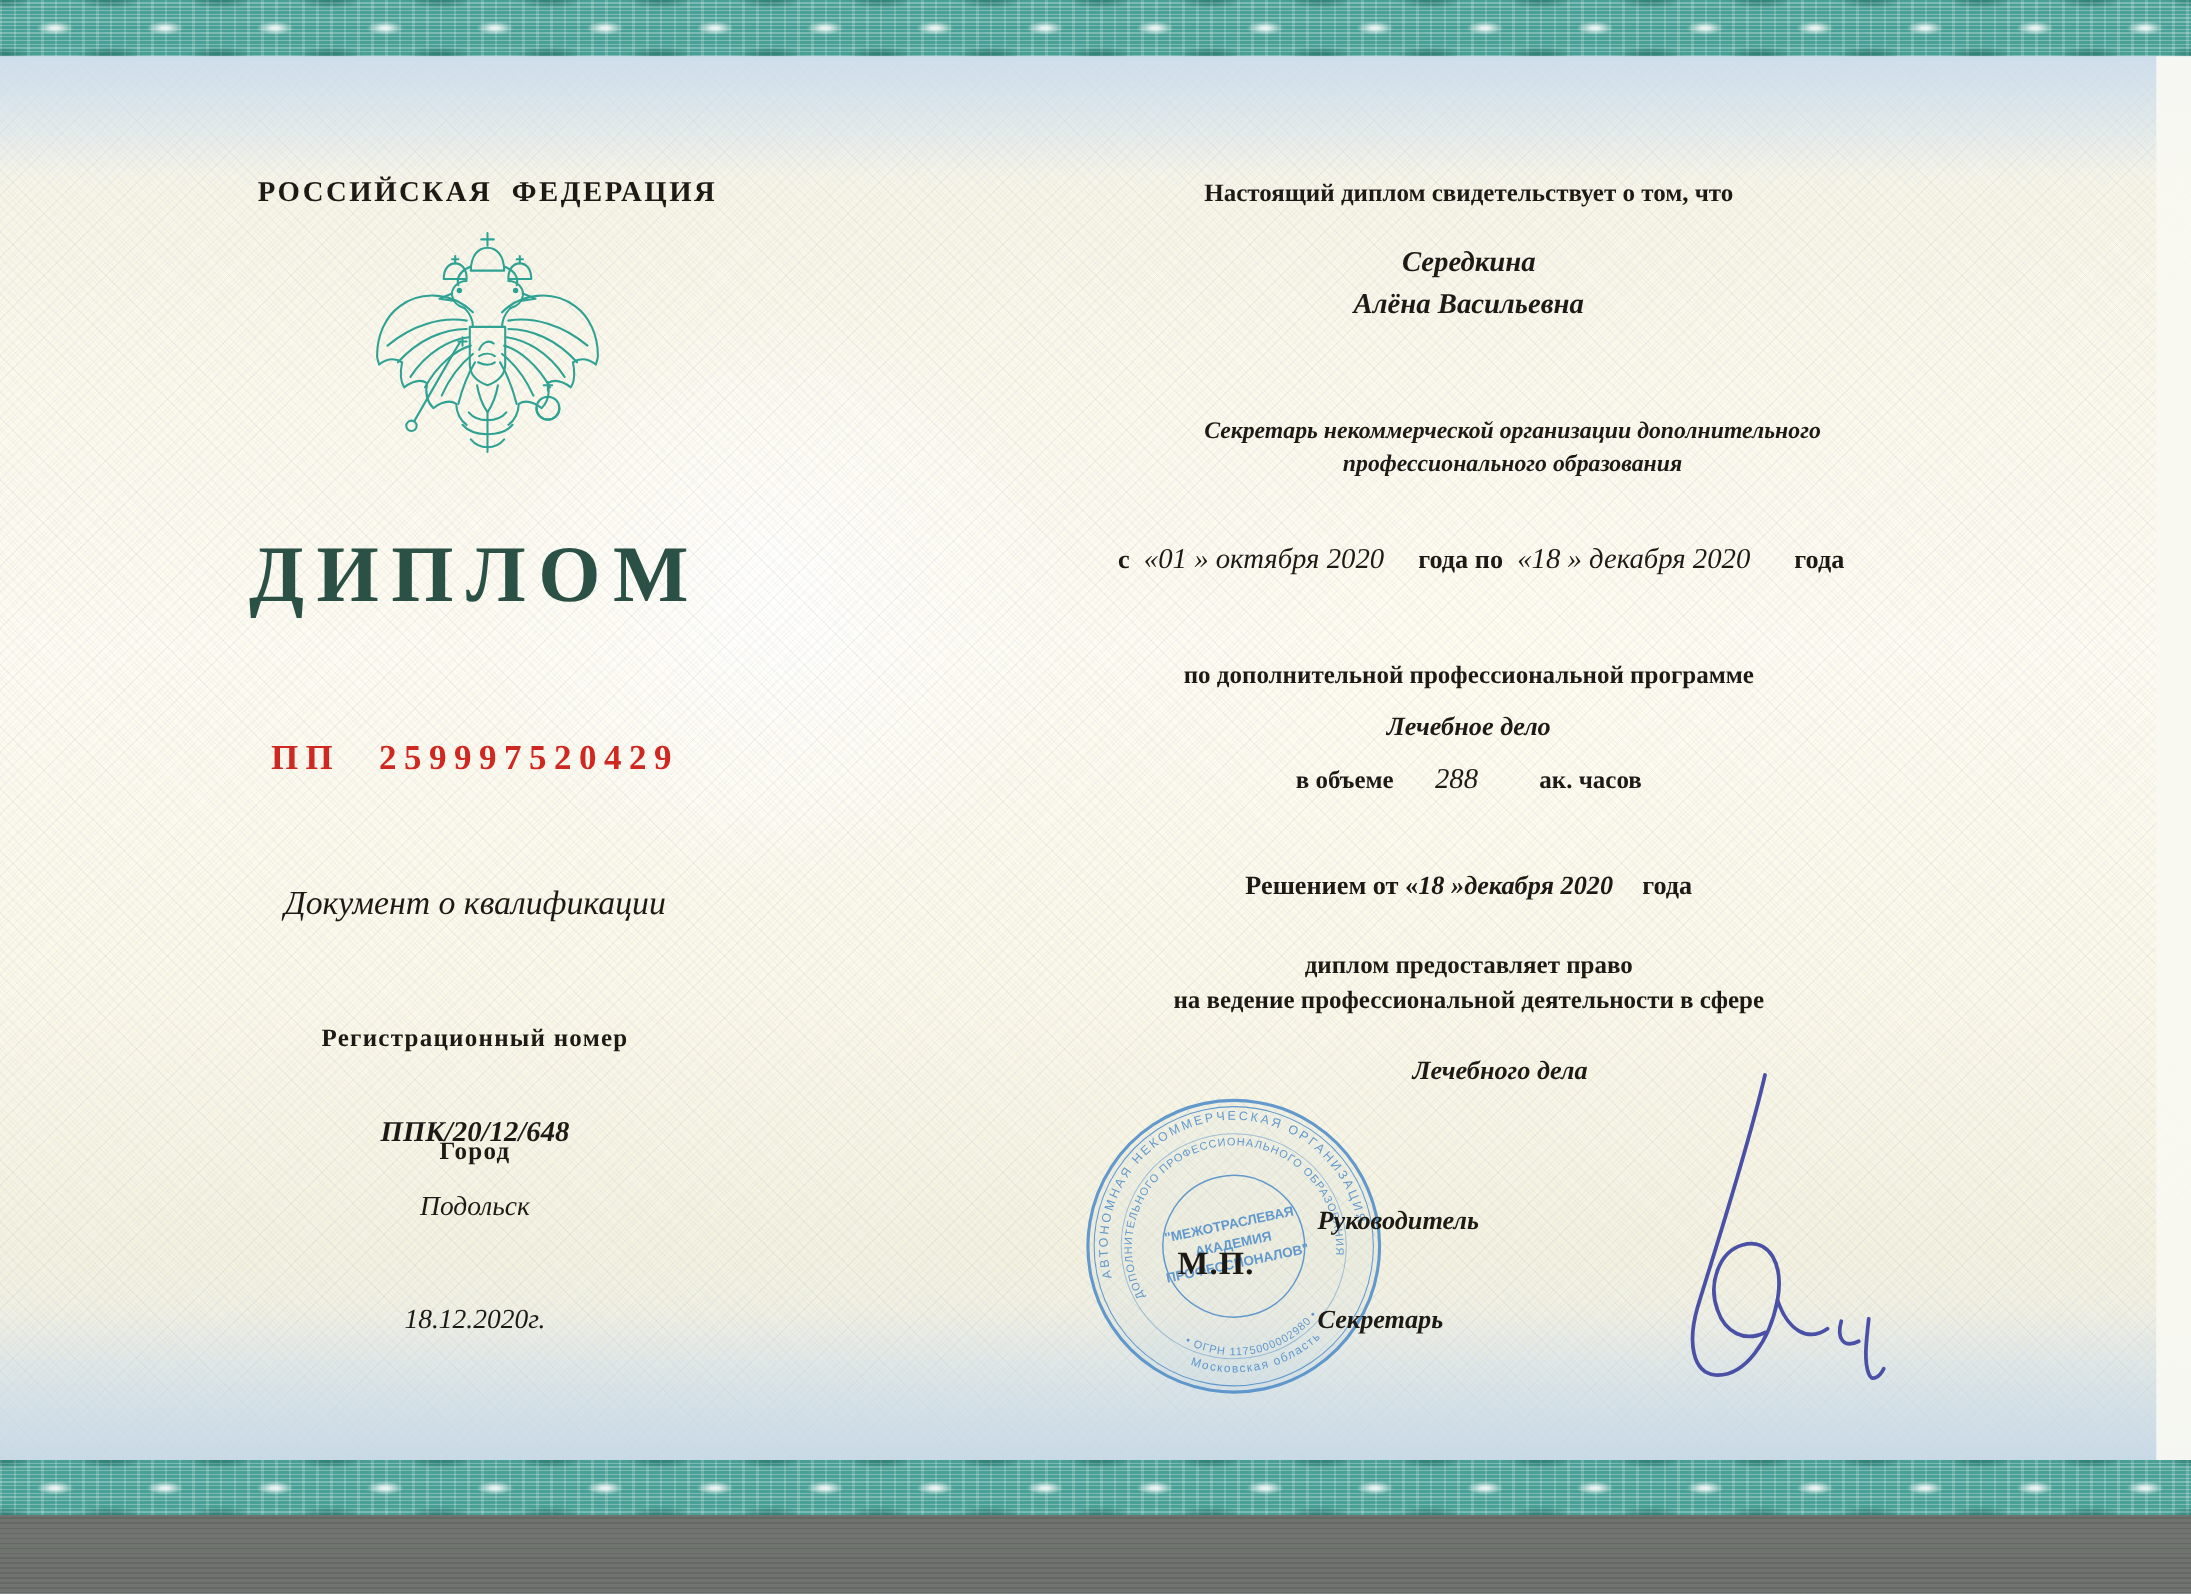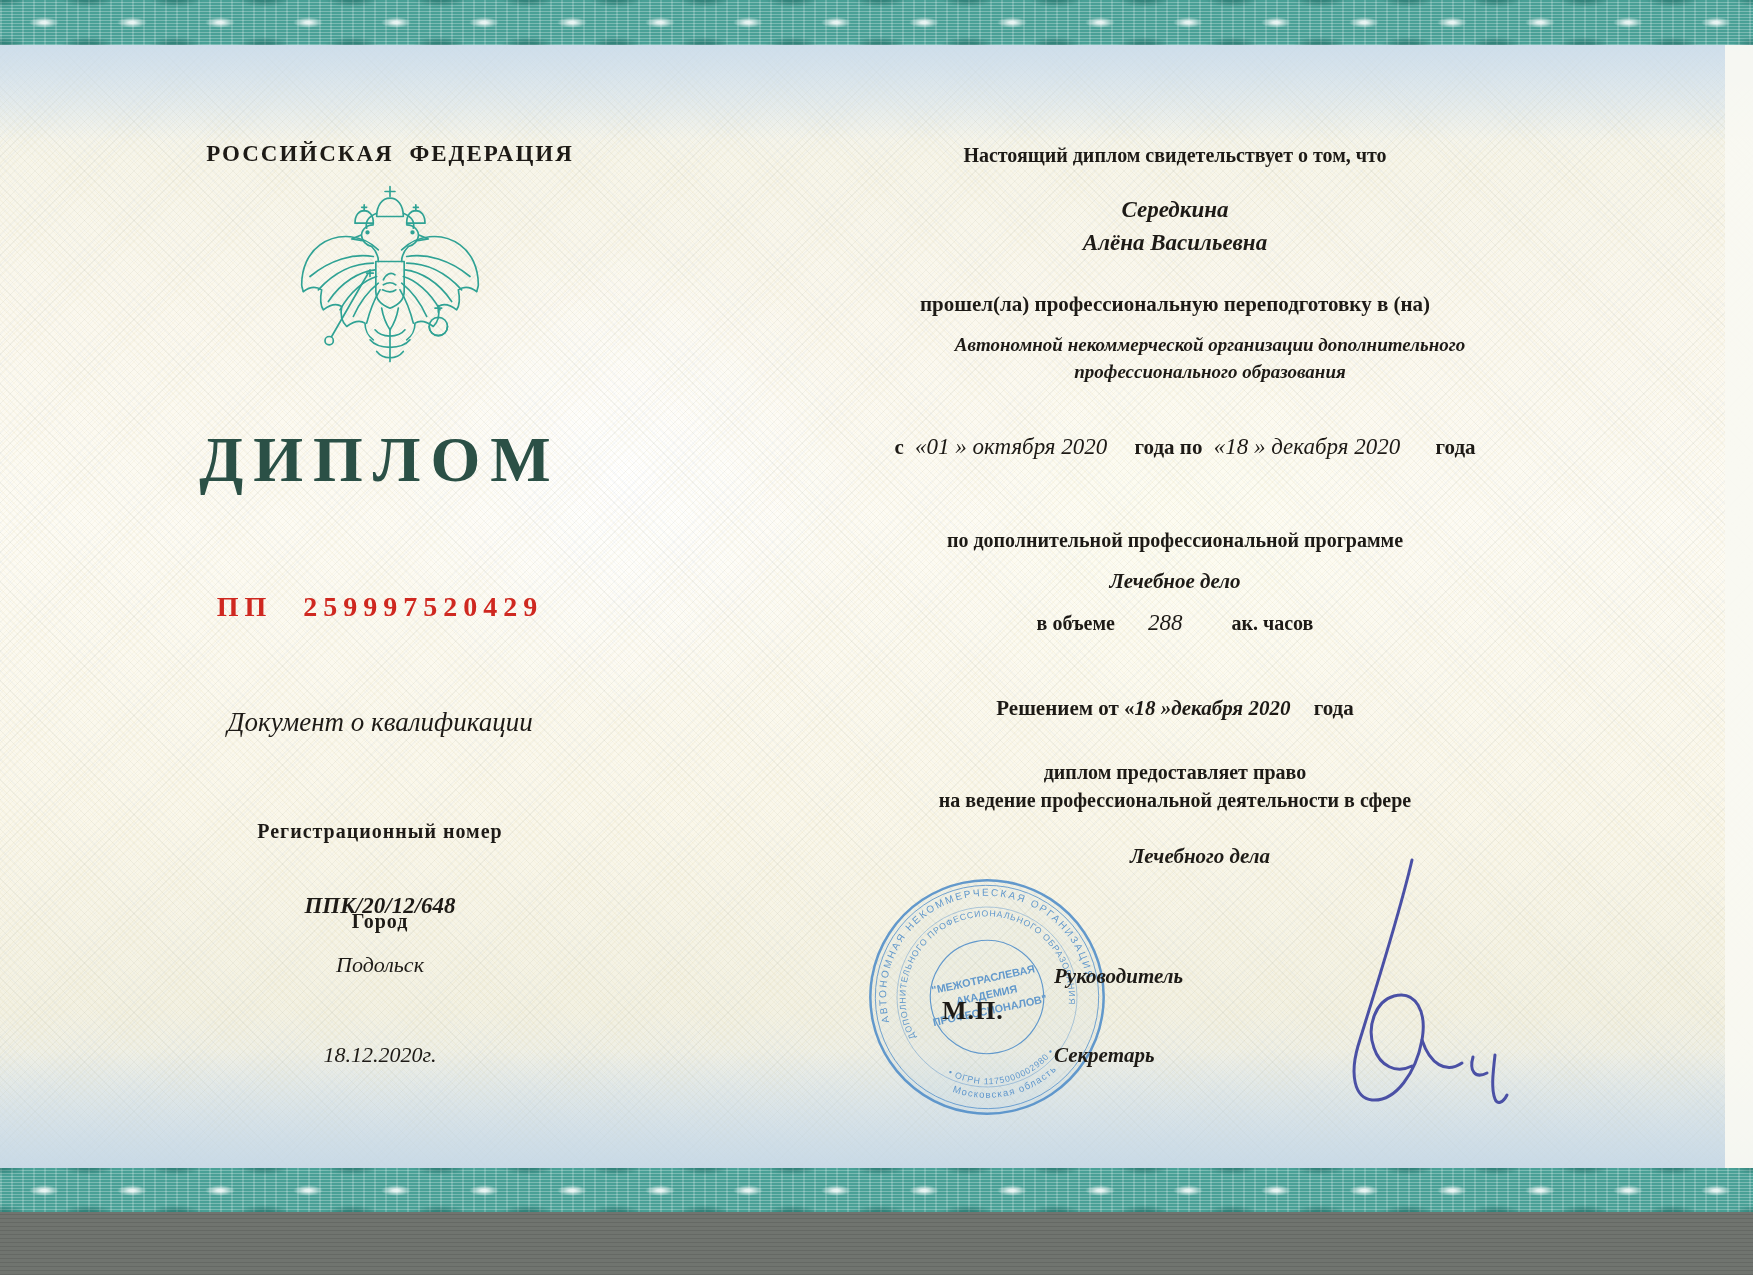--- a/index.html
+++ b/index.html
@@ -105,23 +105,22 @@
   <div class="abs c txt b" style="left:60px;top:909px;width:640px;font-size:20px;letter-spacing:1px;">Город</div>
   <div class="abs c txt i" style="left:60px;top:951px;width:640px;font-size:22px;">Подольск</div>
 
   <div class="abs c txt i" style="left:60px;top:1041px;width:640px;font-size:22px;">18.12.2020г.</div>
 
   <div class="abs c txt b" style="left:845px;top:143px;width:660px;font-size:20px;">Настоящий диплом свидетельствует о том, что</div>
 
   <div class="abs c txt b i" style="left:845px;top:196px;width:660px;font-size:23px;">Середкина</div>
   <div class="abs c txt b i" style="left:845px;top:229px;width:660px;font-size:23px;">Алёна Васильевна</div>
 
-  <div class="abs c txt b" style="left:845px;top:291px;width:660px;font-size:21px;">прошел(ла) профессиональную переподготовку в (на)</div>
 
-  <div class="abs c txt b i" style="left:880px;top:333px;width:660px;font-size:19px;">Автономной некоммерческой организации дополнительного</div>
+  <div class="abs c txt b i" style="left:880px;top:333px;width:660px;font-size:19px;">Секретарь некоммерческой организации дополнительного</div>
   <div class="abs c txt b i" style="left:880px;top:360px;width:660px;font-size:19px;">профессионального образования</div>
 
   <div class="abs c txt" style="left:845px;top:433px;width:680px;font-size:21px;">
     <span class="b">с</span>
     <span class="i" style="font-size:23px;margin-left:6px;text-align:right;">«01 » октября 2020</span>
     <span class="b" style="margin-left:22px;">года по</span>
     <span class="i" style="font-size:23px;margin-left:6px;">«18 » декабря 2020</span>
     <span class="b" style="margin-left:30px;">года</span>
   </div>
 

